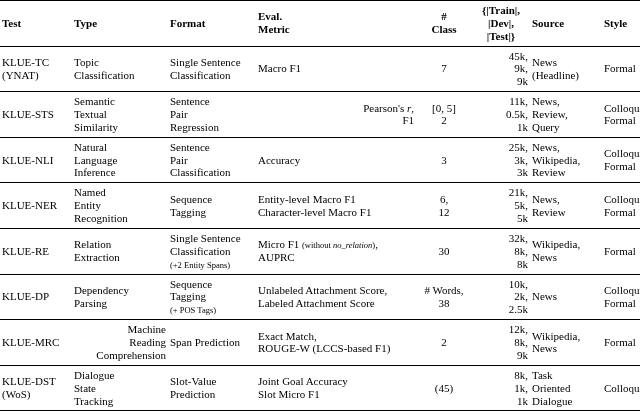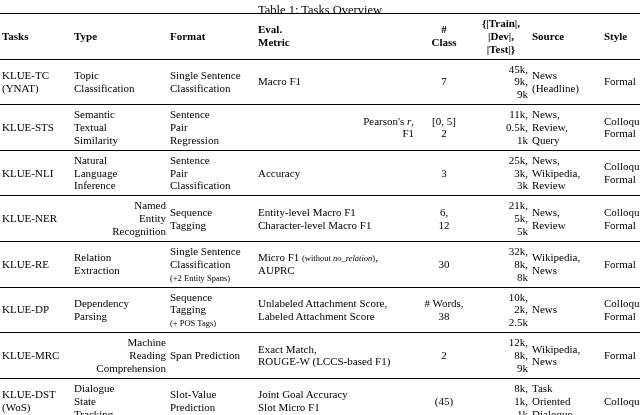--- a/index.html
+++ b/index.html
@@ -57,27 +57,24 @@
     border-bottom: none;
   }
   td.col-splits { padding-right: 5px; }
   .seg-i { font-style: italic; }
   .seg-sm { font-size: 8.5px; }
 </style>
 </head>
 <body>
 
 <div class="page">
-  <div class="caption-wrap">
-    <div class="caption">Table 1: Tasks Overview</div>
-  </div>
   <table class="tasks">
     <thead>
       <tr id="header-row">
-          <th style="width: 68px; text-align: left;">Tasks</th>
+          <th style="width: 68px; text-align: left;">Test</th>
           <th style="width: 92px; text-align: left;">Type</th>
           <th style="width: 84px; text-align: left;">Format</th>
           <th style="width: 156px; text-align: left;">Eval.
 Metric</th>
           <th style="width: 52px; text-align: center;">#
 Class</th>
           <th style="width: 54px; text-align: center;">{|Train|,
 |Dev|,
 |Test|}</th>
           <th style="width: 68px; text-align: left;">Source</th>
@@ -136,21 +133,21 @@
 3k,
 3k</span></td>
           <td class="col-source" style="text-align: left;"><span>News,
 Wikipedia,
 Review</span></td>
           <td class="col-style" style="text-align: left;"><span>Colloquial,
 Formal</span></td>
         </tr>
         <tr>
           <td class="col-name" style="text-align: left;"><span>KLUE-NER</span></td>
-          <td class="col-type" style="text-align: right;"><span>Named
+          <td class="col-type" style="text-align: left;"><span>Named
 Entity
 Recognition</span></td>
           <td class="col-format" style="text-align: left;"><span>Sequence
 Tagging</span></td>
           <td class="col-eval" style="text-align: left;"><span>Entity-level Macro F1
 Character-level Macro F1</span></td>
           <td class="col-num_class" style="text-align: center;"><span>6,
 12</span></td>
           <td class="col-splits" style="text-align: right;"><span>21k,
 5k,

